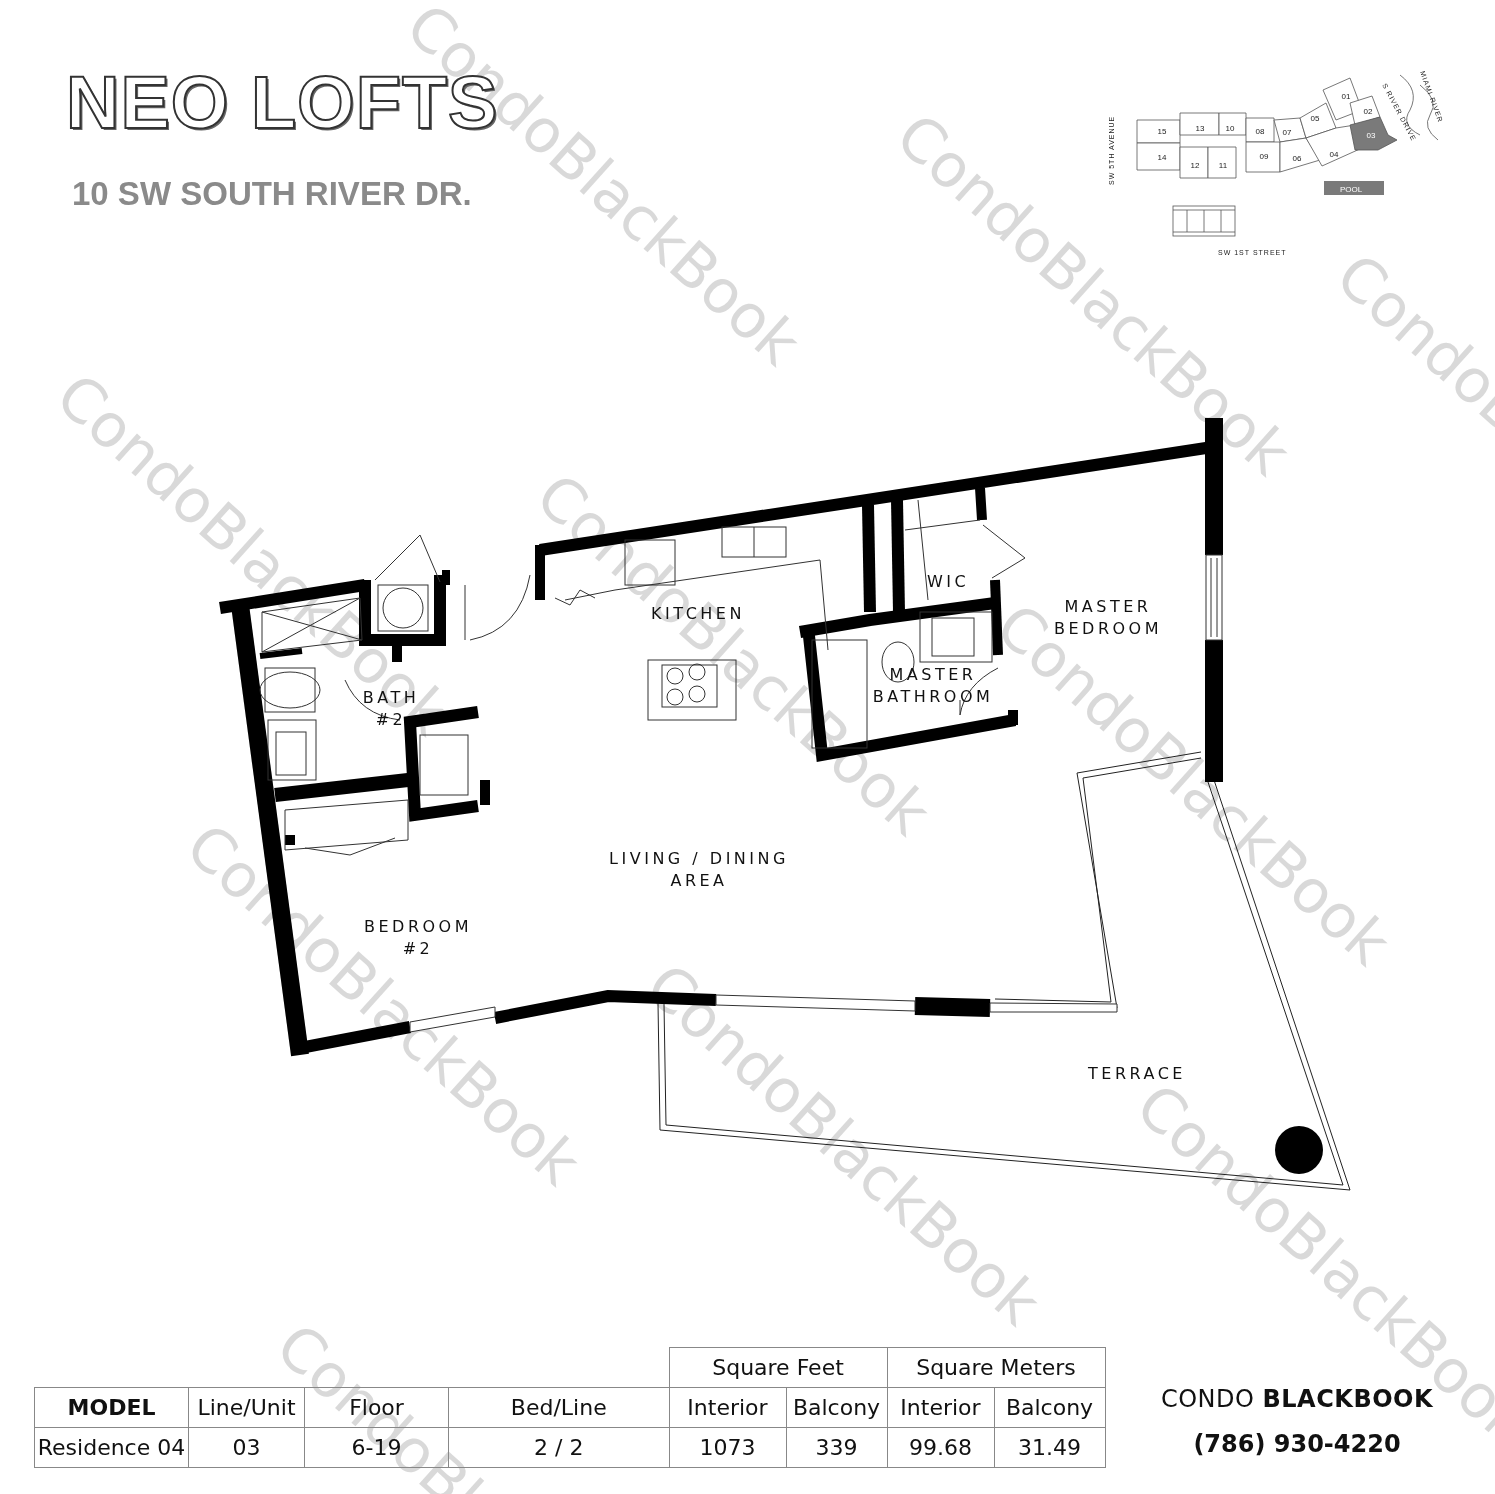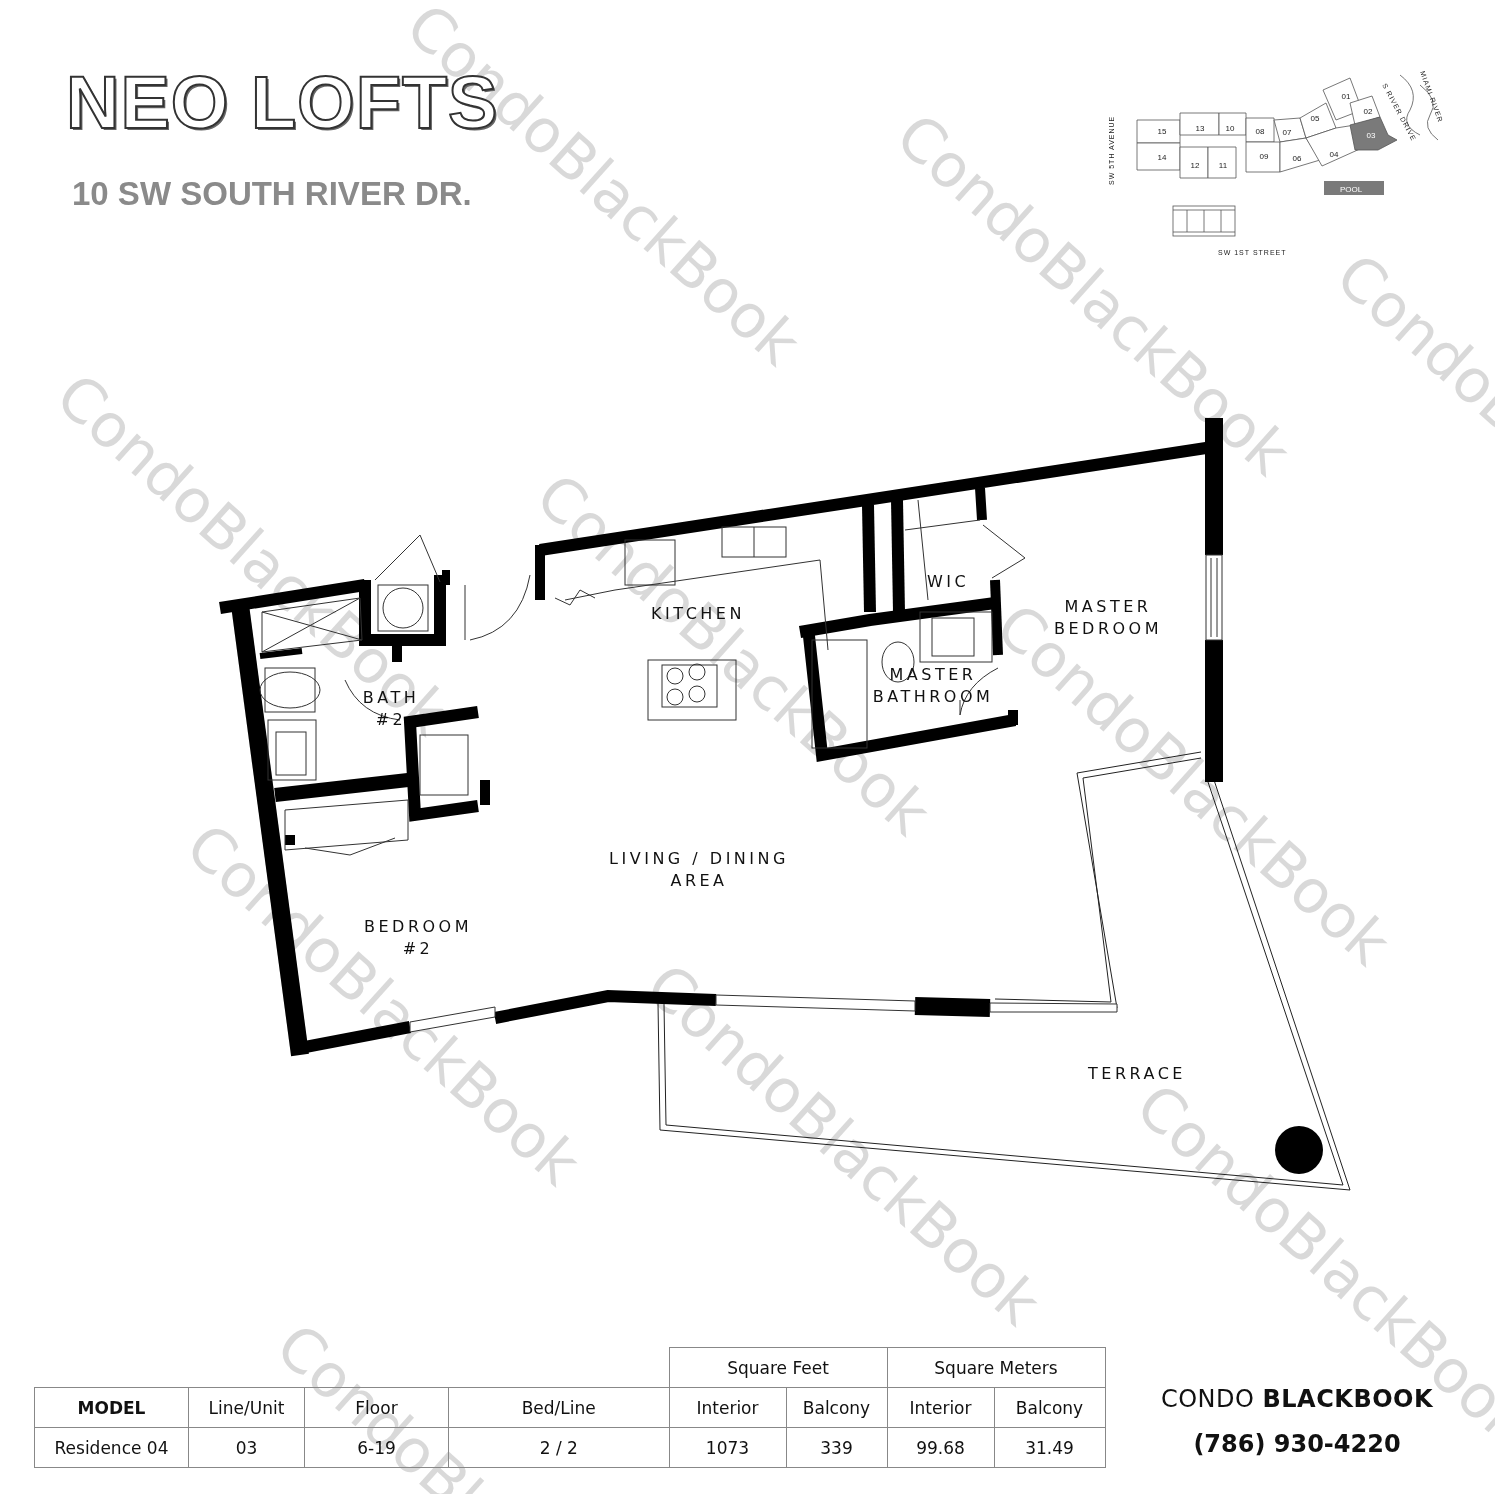--- a/index.html
+++ b/index.html
@@ -2,21 +2,21 @@
 <html><head>
 <meta charset="utf-8">
 <style>
   html,body{margin:0;padding:0;background:#fff;}
   body{width:1495px;height:1494px;position:relative;overflow:hidden;font-family:"Liberation Sans",sans-serif;}
   .title{position:absolute;left:66px;top:66px;font-family:Liberation Sans, sans-serif;font-weight:bold;font-size:74px;letter-spacing:1px;color:#fff;-webkit-text-stroke:2px #333;text-shadow:2px 2px 0 #666;line-height:1;}
   .subtitle{position:absolute;left:72px;top:150px;font-family:"Liberation Sans",sans-serif;font-weight:bold;font-size:33px;color:#8a8a8a;line-height:1;margin-top:27px;}
   .keyplan{position:absolute;left:1100px;top:70px;width:360px;height:200px;}
   .plan{position:absolute;left:0;top:0;width:1495px;height:1494px;}
   .room-label{position:absolute;font-family:"DejaVu Sans",sans-serif;font-size:16px;letter-spacing:3.5px;color:#111;text-align:center;line-height:22px;white-space:pre;transform:translateX(-50%);}
-  table.spec{position:absolute;left:34px;top:1347px;border-collapse:collapse;font-family:"DejaVu Sans",sans-serif;font-size:17px;color:#111;}
+  table.spec{position:absolute;left:34px;top:1347px;border-collapse:collapse;font-family:"DejaVu Sans",sans-serif;font-size:22px;color:#111;}
   table.spec td{border:1px solid #888;text-align:center;height:39px;padding:0;}
   table.spec td.blank{border:none;}
   table.spec .hdr{font-weight:bold;}
   .brand{position:absolute;left:1132px;top:1385px;width:330px;text-align:center;font-family:"DejaVu Sans",sans-serif;color:#111;}
   .brand .l1{font-size:24px;letter-spacing:0.5px;}
   .brand .l1 b{font-weight:bold;}
   .brand .l2{font-size:24px;font-weight:bold;margin-top:17px;}
   .wm{position:absolute;font-family:"DejaVu Sans",sans-serif;font-size:60px;color:rgba(170,170,170,0.45);transform:rotate(42deg);transform-origin:left top;white-space:nowrap;pointer-events:none;}
 </style>
 </head>

